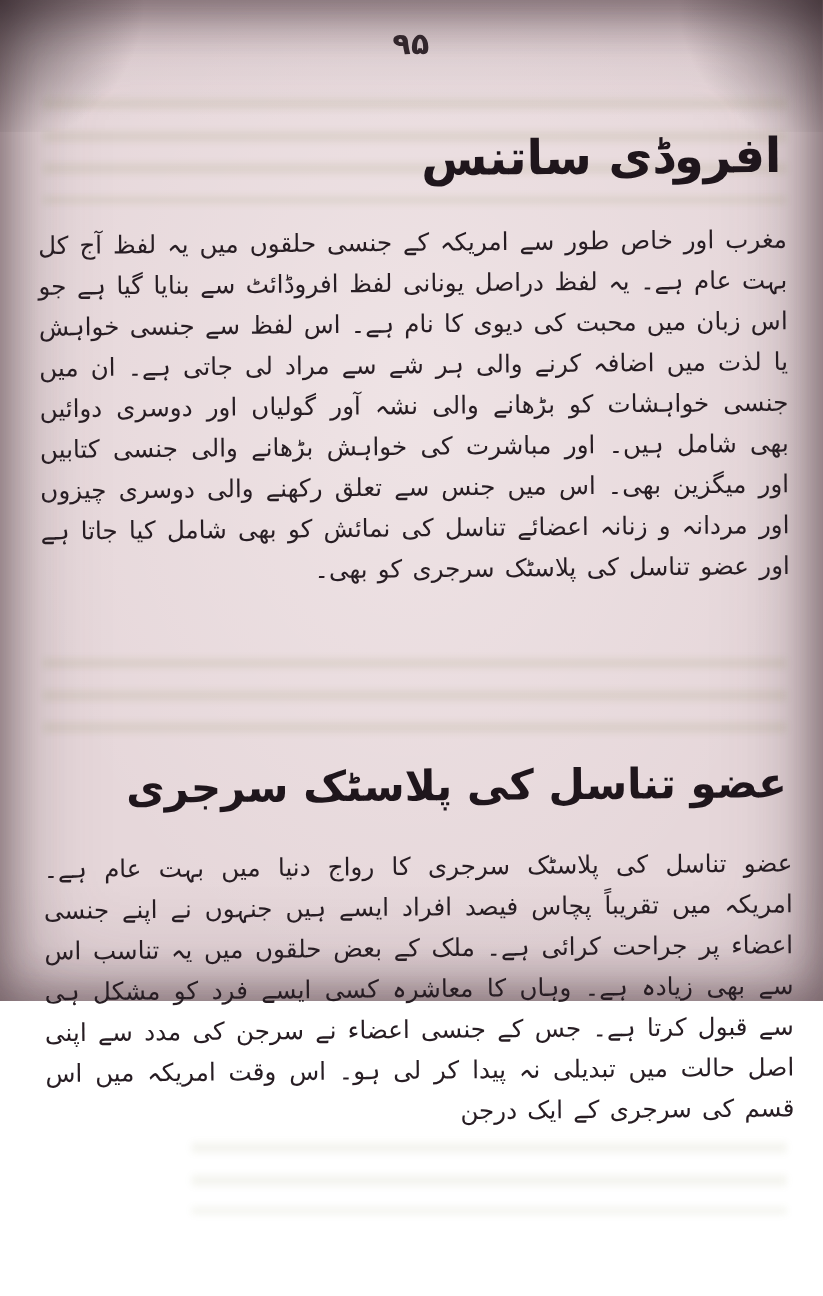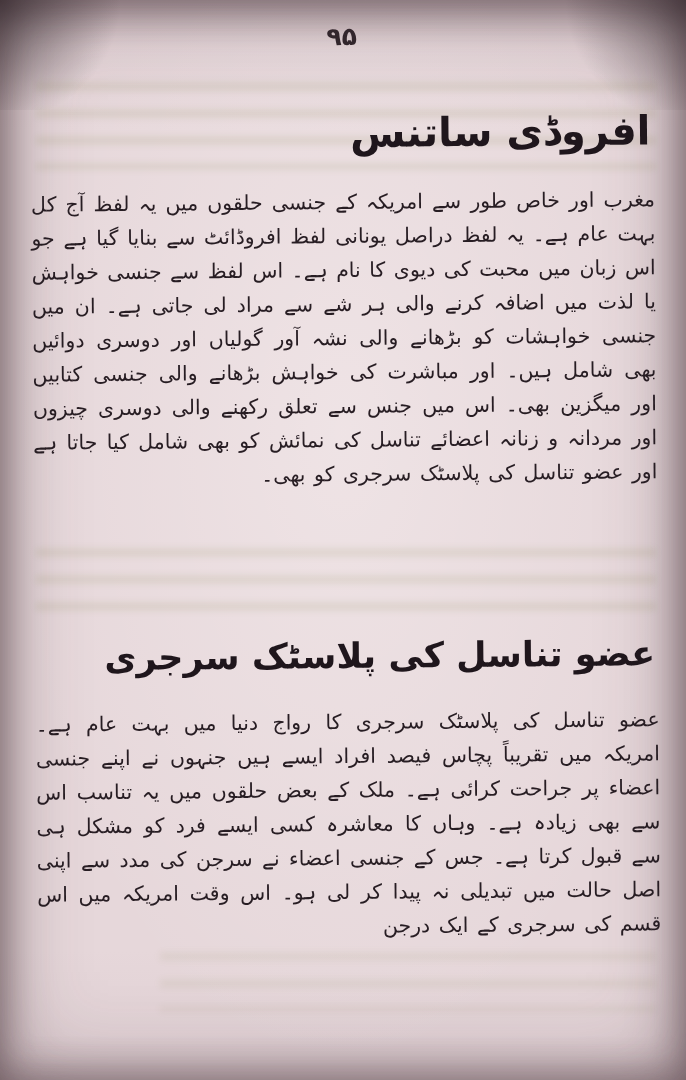--- a/index.html
+++ b/index.html
@@ -8,21 +8,21 @@
     width: 686px;
     height: 1080px;
     overflow: hidden;
     font-family: "DejaVu Sans", sans-serif;
   }
 
   
   .page {
     position: relative;
     width: 686px;
-    height: 1080px;
+    height: 834px;
     background: #e4d5d8;
     background-image:
       radial-gradient(ellipse at 50% 40%, rgba(255,250,250,0.35), rgba(0,0,0,0) 70%),
       linear-gradient(180deg, #ddccd0 0%, #e6d7da 12%, #e6d7da 88%, #dfcfd3 100%);
     box-shadow:
       inset 0 0 90px rgba(73, 52, 58, 0.30),
       inset 0 16px 34px rgba(45, 28, 34, 0.30),
       inset -18px 0 44px rgba(73, 52, 58, 0.22),
       inset 18px 0 44px rgba(73, 52, 58, 0.18),
       inset 0 -14px 30px rgba(73, 52, 58, 0.18);

